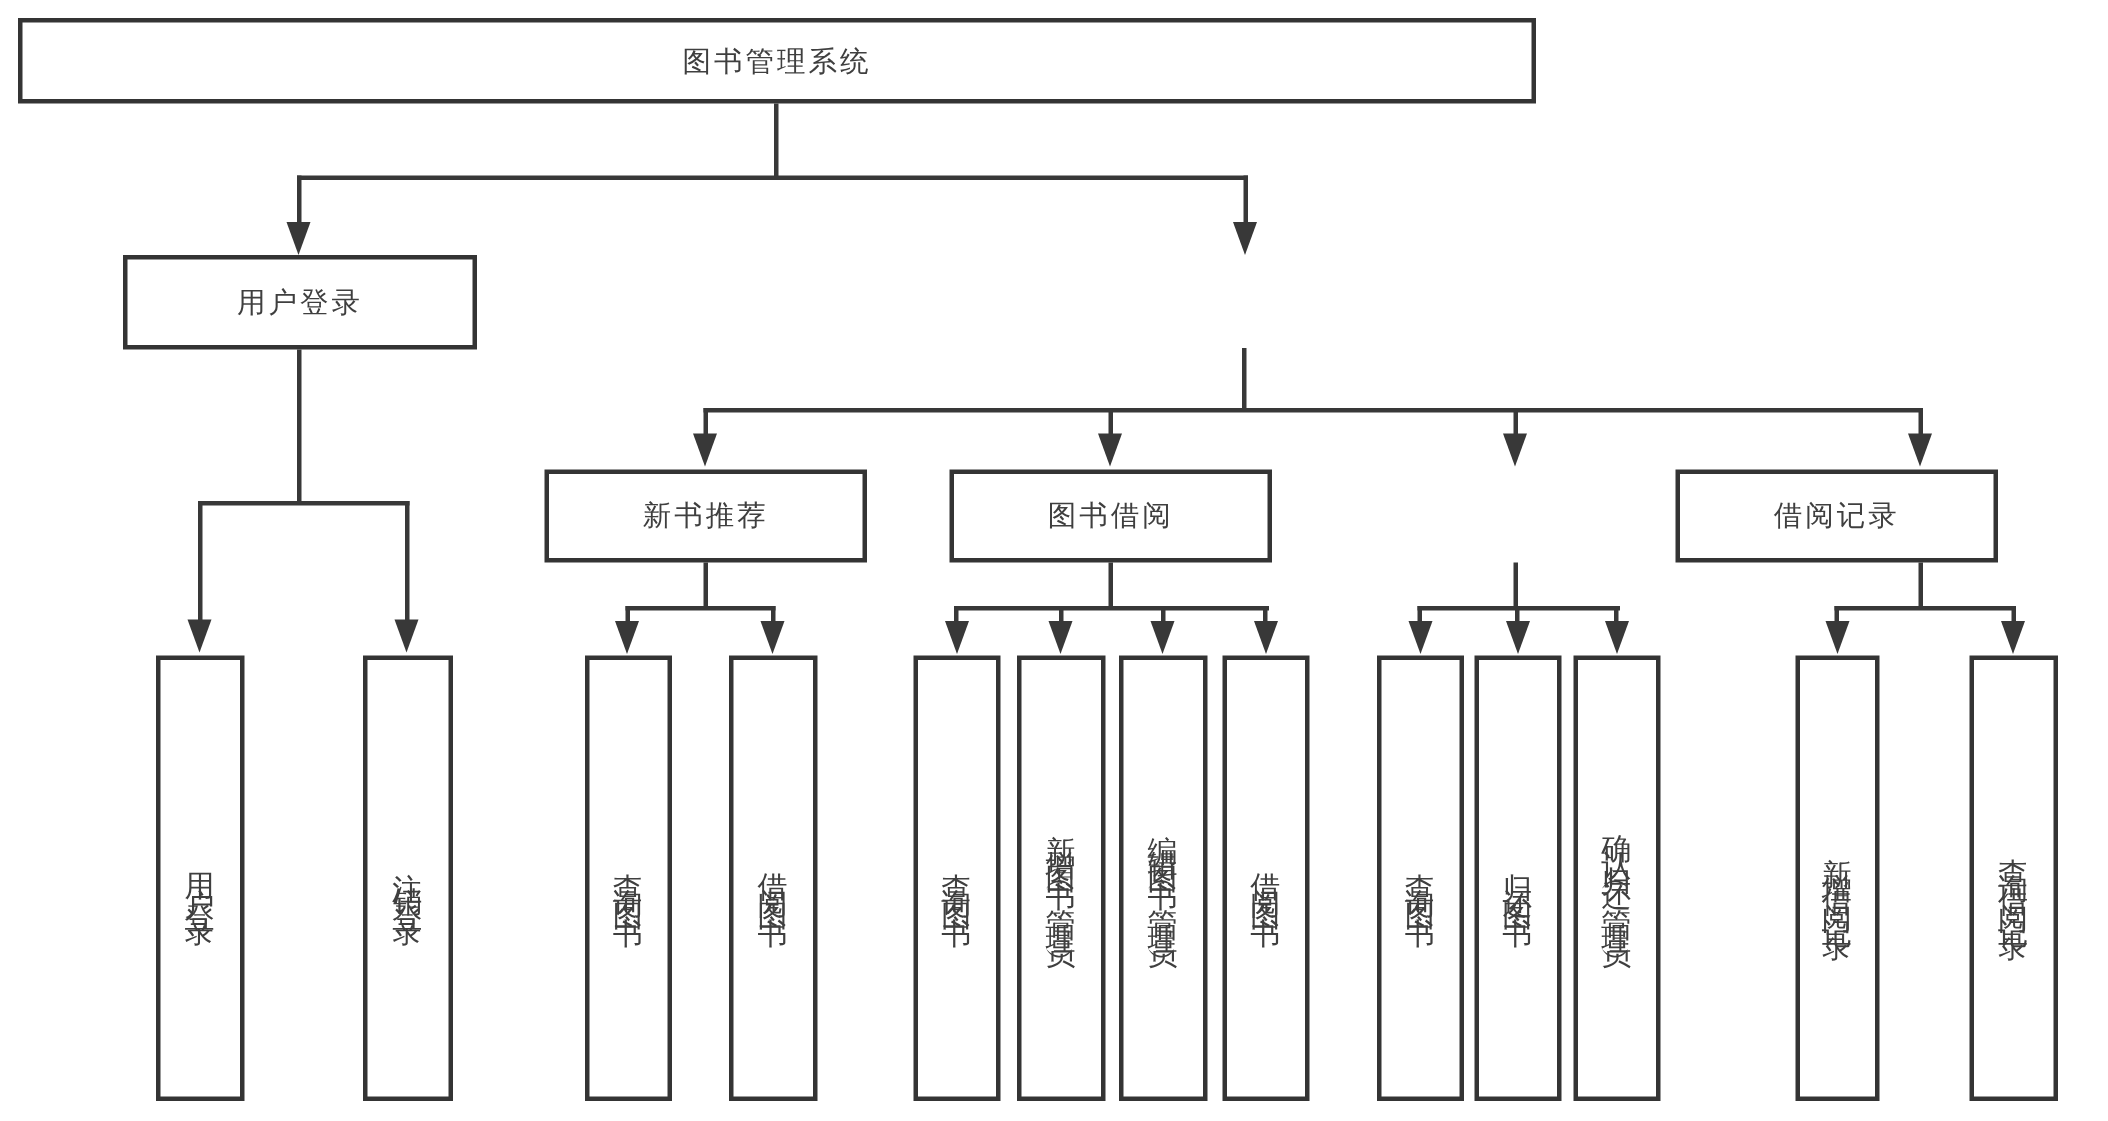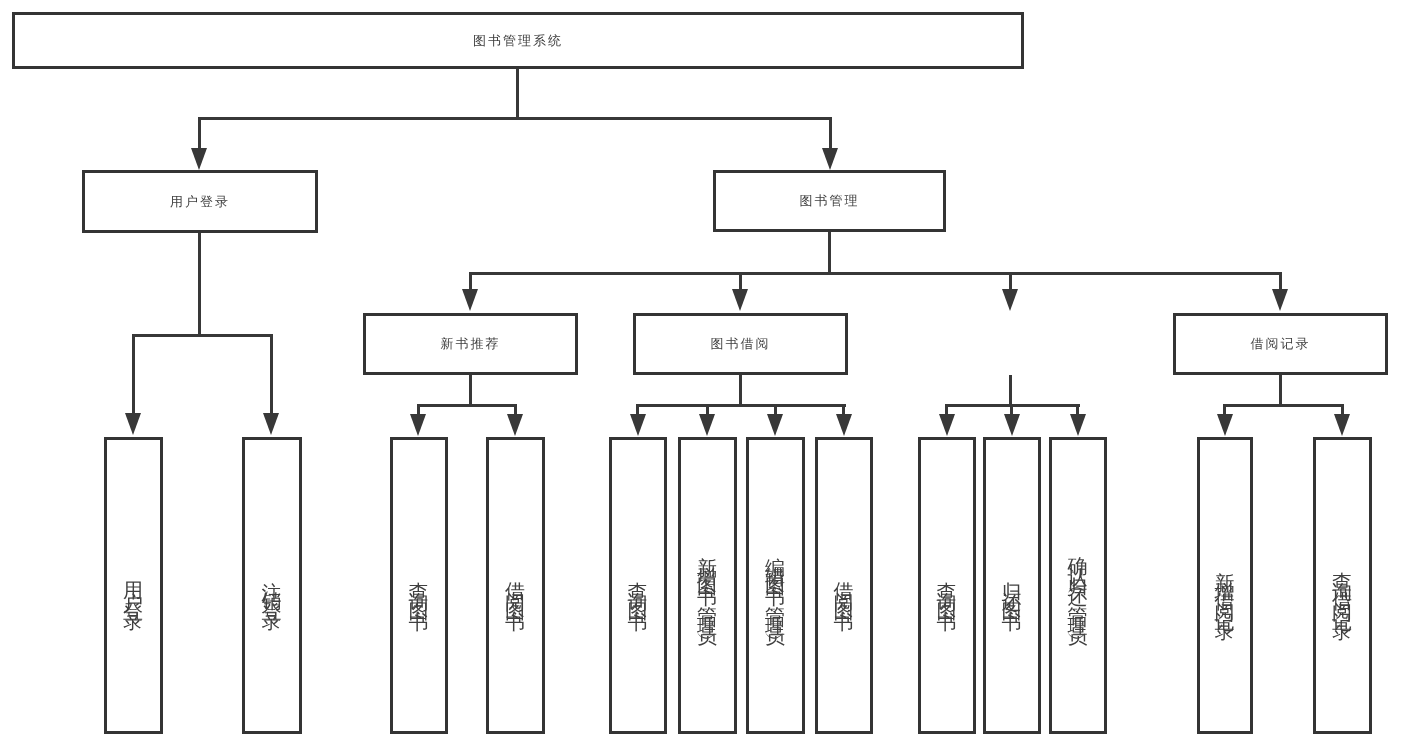--- a/index.html
+++ b/index.html
@@ -13,21 +13,21 @@
   }
   .node {
     position: absolute;
     box-sizing: border-box;
     border: 3px solid #343434;
     background: #ffffff;
     color: #3f3f3f;
     display: flex;
     align-items: center;
     justify-content: center;
-    font-size: 13px;
+    font-size: 19px;
     letter-spacing: 2px;
     text-align: center;
   }
   .node.vert {
     writing-mode: vertical-rl;
     font-size: 20px;
     letter-spacing: 10px;
     line-height: 1;
   }
   .line {
@@ -60,21 +60,20 @@
   <div class="node" style="left:12px; top:12px; width:1012px; height:57px;">图书管理系统</div>
 
   <div class="line" style="left:516px; top:69px; width:3px; height:49px;"></div>
   <div class="line" style="left:198px; top:117px; width:634px; height:3px;"></div>
   <div class="line" style="left:198px; top:117px; width:3px; height:31px;"></div>
   <div class="arrow" style="left:191px; top:148px;"></div>
   <div class="line" style="left:829px; top:117px; width:3px; height:31px;"></div>
   <div class="arrow" style="left:822px; top:148px;"></div>
 
   <div class="node" style="left:82px; top:170px; width:236px; height:63px;">用户登录</div>
-  <div class="node" style="left:713px; top:170px; width:233px; height:62px;">图书管理</div>
 
   <div class="line" style="left:198px; top:233px; width:3px; height:103px;"></div>
   <div class="line" style="left:132px; top:334px; width:141px; height:3px;"></div>
   <div class="line" style="left:132px; top:334px; width:3px; height:81px;"></div>
   <div class="arrow" style="left:125px; top:413px;"></div>
   <div class="line" style="left:270px; top:334px; width:3px; height:81px;"></div>
   <div class="arrow" style="left:263px; top:413px;"></div>
 
   <div class="line" style="left:828px; top:232px; width:3px; height:42px;"></div>
   <div class="line" style="left:469px; top:272px; width:813px; height:3px;"></div>
@@ -82,21 +81,21 @@
   <div class="arrow" style="left:462px; top:289px;"></div>
   <div class="line" style="left:739px; top:272px; width:3px; height:19px;"></div>
   <div class="arrow" style="left:732px; top:289px;"></div>
   <div class="line" style="left:1009px; top:272px; width:3px; height:19px;"></div>
   <div class="arrow" style="left:1002px; top:289px;"></div>
   <div class="line" style="left:1279px; top:272px; width:3px; height:19px;"></div>
   <div class="arrow" style="left:1272px; top:289px;"></div>
 
   <div class="node" style="left:633px; top:313px; width:215px; height:62px;">图书借阅</div>
   <div class="node" style="left:363px; top:313px; width:215px; height:62px;">新书推荐</div>
-  <div class="node" style="left:1173px; top:313px; width:215px; height:62px;">借阅记录</div>
+  <div class="node" style="left:1117px; top:313px; width:215px; height:62px;">借阅记录</div>
 
   <div class="line" style="left:469px; top:375px; width:3px; height:31px;"></div>
   <div class="line" style="left:417px; top:404px; width:100px; height:3px;"></div>
   <div class="line" style="left:417px; top:404px; width:3px; height:12px;"></div>
   <div class="arrow" style="left:410px; top:414px;"></div>
   <div class="line" style="left:514px; top:404px; width:3px; height:12px;"></div>
   <div class="arrow" style="left:507px; top:414px;"></div>
 
   <div class="line" style="left:739px; top:375px; width:3px; height:31px;"></div>
   <div class="line" style="left:636px; top:404px; width:210px; height:3px;"></div>

